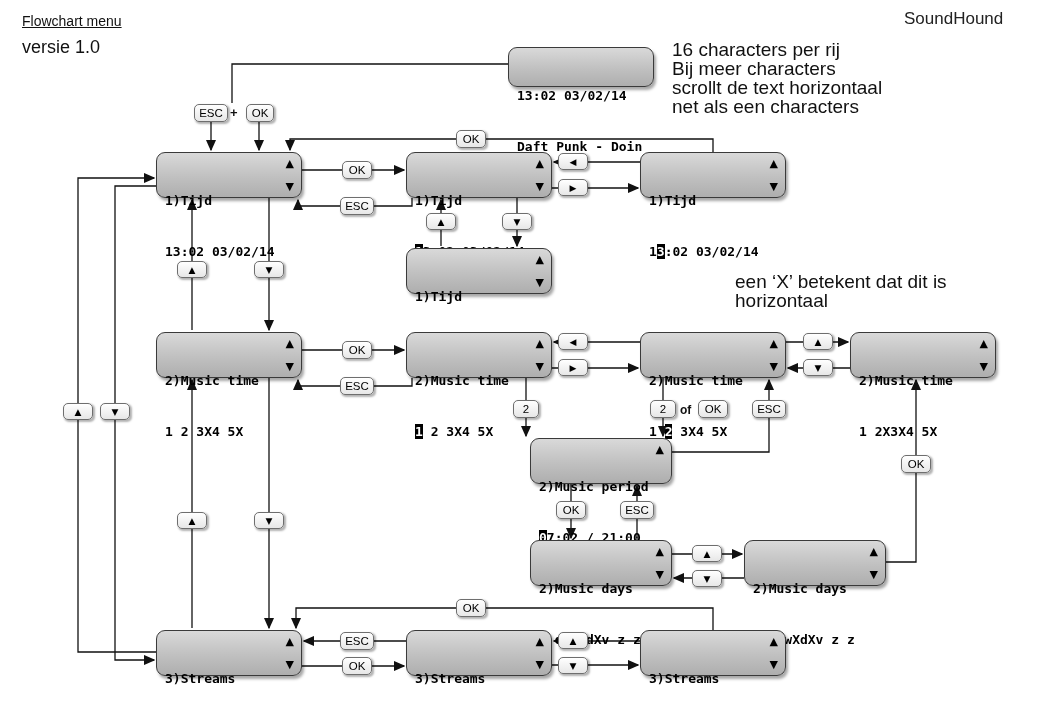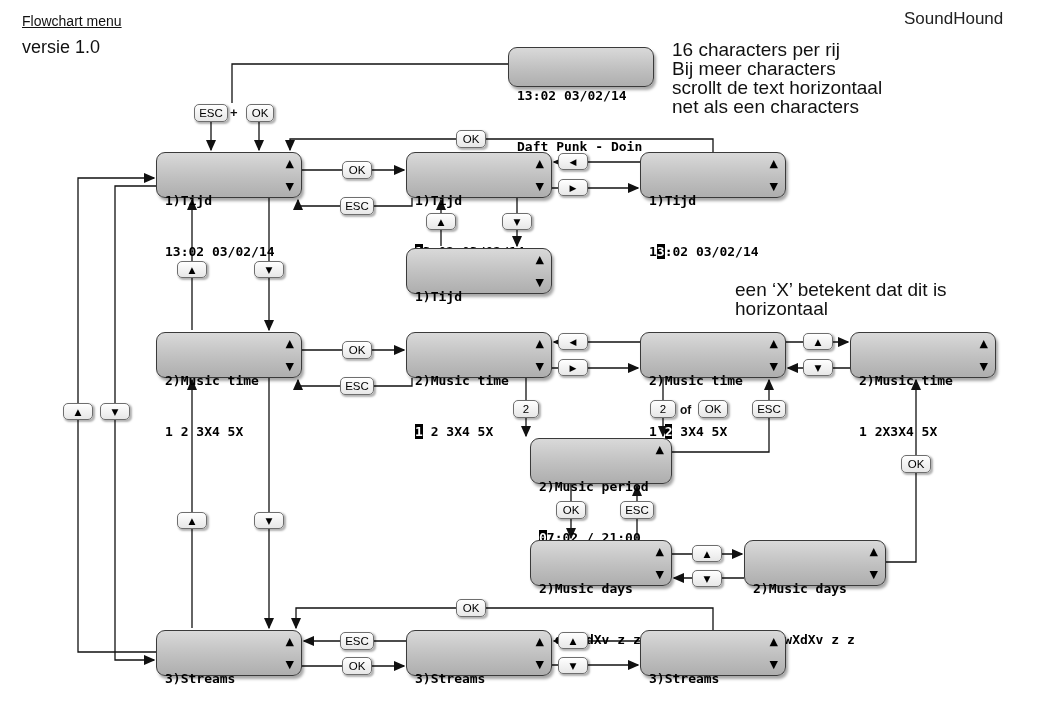--- a/index.html
+++ b/index.html
@@ -77,21 +77,21 @@
 <div class="txt title" style="left:22px;top:13px">Flowchart menu</div>
 <div class="txt version" style="left:22px;top:37px">versie 1.0</div>
 <div class="txt brand" style="left:904px;top:9px">SoundHound</div>
 
 <div class="txt note" style="left:672px;top:40px">
   <div>16 characters per rij</div>
   <div>Bij meer characters</div>
   <div>scrollt de text horizontaal</div>
   <div>net als een characters</div>
 </div>
-<div class="txt note" style="left:735px;top:280px">
+<div class="txt note" style="left:735px;top:272px">
   <div>een ‘X’ betekent dat dit is</div>
   <div>horizontaal</div>
 </div>
 
 <div class="lcd" style="left:508px;top:47px;width:146px;height:40px">
   <div>13:02 03/02/14</div>
   <div><span>Daft Punk - Doin</span><span class="inv"></span><span></span></div>
 </div>
 
 <div class="lcd" style="left:156px;top:152px;width:146px;height:46px">

